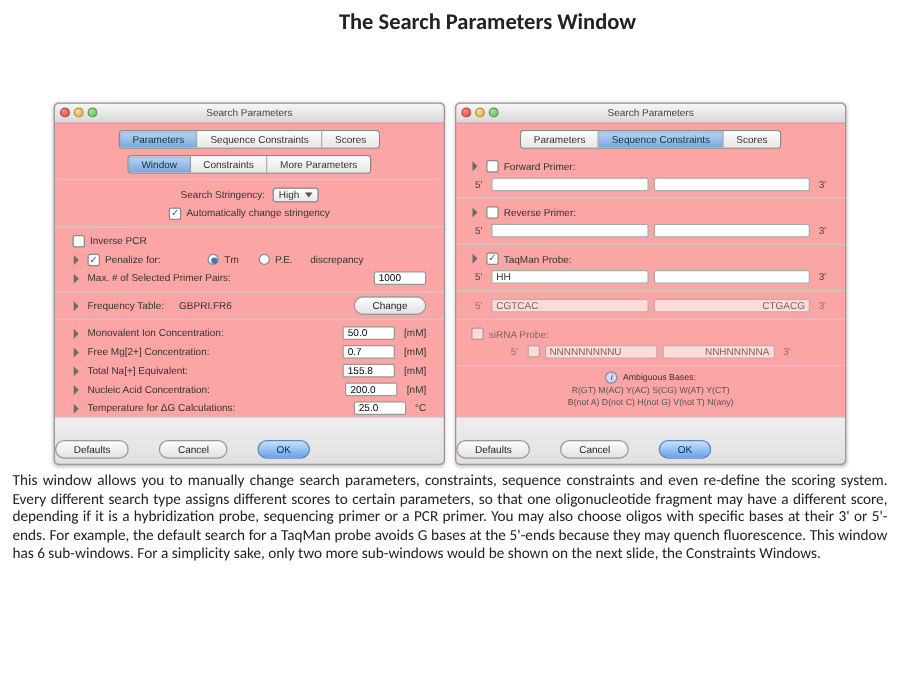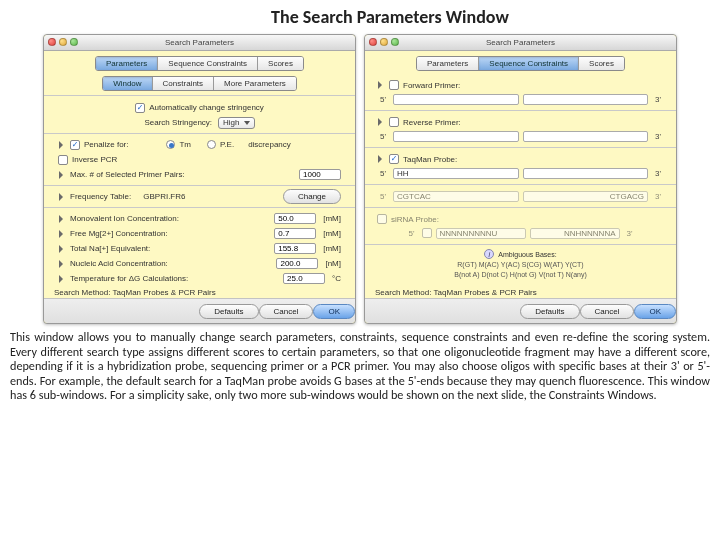--- a/index.html
+++ b/index.html
@@ -1,20 +1,20 @@
 <!DOCTYPE html>
 <html><head>
 <meta charset="utf-8">
 <style>
   * { box-sizing: border-box; margin: 0; padding: 0; }
   body { font-family: "Lucida Grande", "Segoe UI", sans-serif; font-size: 9px; background: #fff; width: 720px; height: 540px; color: #222; }
   .slide { width: 720px; height: 540px; padding: 6px 10px 4px; }
   h1.title { font-family: Calibri, sans-serif; font-size: 18px; font-weight: 600; text-align: center; margin: 0 0 6px 200px; width: 360px; }
   .panels { display: flex; gap: 8px; justify-content: center; }
-  .panel { width: 313px; height: 290px; border: 1px solid #999; border-radius: 4px; background: #fef9c3; box-shadow: 0 1px 3px rgba(0,0,0,.25); position: relative; font-size: 8px; color: #333; }
+  .panel { width: 313px; height: 290px; border: 1px solid #999; border-radius: 4px; background: #fca5a5; box-shadow: 0 1px 3px rgba(0,0,0,.25); position: relative; font-size: 8px; color: #333; margin-top: 48px; }
   .titlebar { height: 16px; background: linear-gradient(#f7f7f7,#d7d7d7); border-bottom: 1px solid #aaa; border-radius: 4px 4px 0 0; position: relative; text-align: center; line-height: 16px; font-size: 8px; color: #444; }
   .tbtns { position: absolute; left: 4px; top: 3px; display: flex; gap: 3px; }
   .tbtn { width: 8px; height: 8px; border-radius: 50%; border: 1px solid rgba(0,0,0,.25); }
   .tbtn.r { background: radial-gradient(circle at 30% 30%, #ff8e88, #e0443e); }
   .tbtn.y { background: radial-gradient(circle at 30% 30%, #ffe08a, #e1a93e); }
   .tbtn.g { background: radial-gradient(circle at 30% 30%, #a8e79a, #5fb84c); }
   .tabrow { display: flex; justify-content: center; padding: 5px 0 3px; gap: 0; }
   .seg { display: inline-flex; border: 1px solid #8a8a8a; border-radius: 3px; overflow: hidden; background: #fafafa; }
   .seg .tab { padding: 2px 10px; font-size: 8px; color: #333; background: linear-gradient(#fdfdfd,#e6e6e6); border-right: 1px solid #9a9a9a; cursor: default; }
   .seg .tab:last-child { border-right: none; }
@@ -29,21 +29,21 @@
   .unit { margin-left: 3px; color: #333; }
   .select { display: inline-flex; align-items: center; height: 12px; padding: 0 4px; border: 1px solid #8a8a8a; border-radius: 3px; background: linear-gradient(#fff,#e8e8e8); gap: 4px; cursor: default; }
   .select .caret { width: 0; height: 0; border-left: 3px solid transparent; border-right: 3px solid transparent; border-top: 4px solid #555; }
   .chk { width: 10px; height: 10px; border: 1px solid #888; border-radius: 2px; background: #fff; display: inline-flex; align-items: center; justify-content: center; font-size: 8px; color: #1a63c6; line-height: 8px; }
   .chk.on::after { content: "✓"; }
   .rad { width: 9px; height: 9px; border: 1px solid #888; border-radius: 50%; background: #fff; display: inline-block; position: relative; }
   .rad.on::after { content: ""; position: absolute; left: 2px; top: 2px; width: 5px; height: 5px; border-radius: 50%; background: #3a77c8; }
   .disc { width: 8px; height: 8px; display: inline-block; position: relative; }
   .disc::before { content: ""; position: absolute; left: 1px; top: 0; border-left: 4px solid #6a6a6a; border-top: 4px solid transparent; border-bottom: 4px solid transparent; }
   .hr { height: 1px; background: #c9c9c9; margin: 3px -14px; }
-  .btnrow { display: flex; justify-content: flex-end; gap: 0; padding: 5px 0 4px; border-top: 1px solid #c3c3c3; background: linear-gradient(#eee,#e0e0e0); border-radius: 0 0 4px 4px; position: absolute; bottom: 0; left: 0; right: 0; }
+  .btnrow { display: flex; justify-content: flex-start; gap: 24px; padding: 18px 0 4px; border-top: 1px solid #c3c3c3; background: linear-gradient(#eee,#e0e0e0); border-radius: 0 0 4px 4px; position: absolute; bottom: 0; left: 0; right: 0; }
   button.mac { height: 15px; padding: 0 14px; border-radius: 8px; border: 1px solid #999; background: linear-gradient(#fdfdfd,#e2e2e2); font-size: 8px; color: #222; cursor: default; }
   button.mac.default { background: linear-gradient(#c7e0ff,#6aa3e8); border-color: #5a88c2; color: #0a2a55; }
   .sm-label { position: absolute; left: 10px; bottom: 26px; font-size: 8px; color: #333; }
   
   .body2 { padding: 4px 12px 2px; }
   .triline { display: flex; align-items: center; gap: 4px; height: 14px; }
   .smalltxt { font-size: 8px; width: 12px; text-align: center; color: #444; }
   .seqbox { flex: 1; height: 11px; border: 1px solid #aaa; background: #fff; border-radius: 2px; padding: 0 3px; font-size: 8px; display: flex; align-items: center; }
   .hr2 { height: 1px; background: #c9c9c9; margin: 4px -12px; }
   .sirow { display: flex; align-items: center; gap: 4px; height: 14px; }
@@ -81,50 +81,50 @@
       </div>
       <div class="subrow">
         <div class="seg">
           <span class="tab sel">Window</span>
           <span class="tab">Constraints</span>
           <span class="tab">More Parameters</span>
         </div>
       </div>
 
       <div class="body1">
-        <div class="row" style="justify-content:center;">
-          <span class="chk on"></span>
-          <span>Automatically change stringency</span>
-        </div>
         <div class="row" style="justify-content:center; gap:6px;">
           <span class="lbl">Search Stringency:</span>
           <span class="select">
             <span>High</span>
             <span class="caret"></span>
           </span>
         </div>
+        <div class="row" style="justify-content:center;">
+          <span class="chk on"></span>
+          <span>Automatically change stringency</span>
+        </div>
         <div class="hr"></div>
+        <div class="row">
+          <span class="chk"></span>
+          <span>Inverse PCR</span>
+        </div>
         <div class="row">
           <span class="disc"></span>
           <span class="chk on"></span>
           <span>Penalize for:</span>
           <span style="width:30px"></span>
           <span class="rad on"></span>
           <span>Tm</span>
           <span style="width:8px"></span>
           <span class="rad"></span>
           <span>P.E.</span>
           <span style="width:6px"></span>
           <span>discrepancy</span>
         </div>
         <div class="row">
-          <span class="chk"></span>
-          <span>Inverse PCR</span>
-        </div>
-        <div class="row">
           <span class="disc"></span>
           <span>Max. # of Selected Primer Pairs:</span>
           <span class="sp"></span>
           <span class="valbox">
               <input value="1000" style="">
             </span>
         </div>
         <div class="hr"></div>
         <div class="row">
           <span class="disc"></span>

